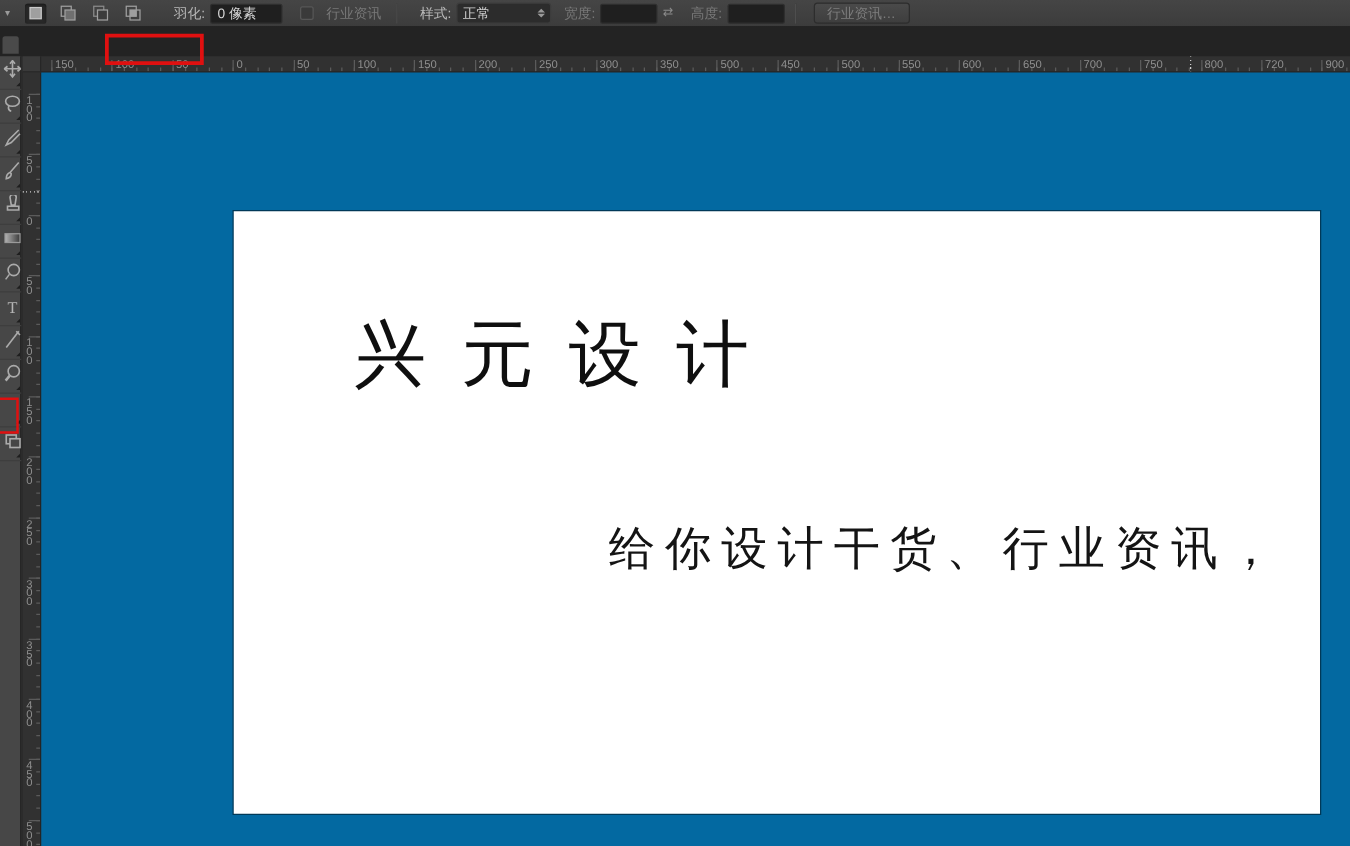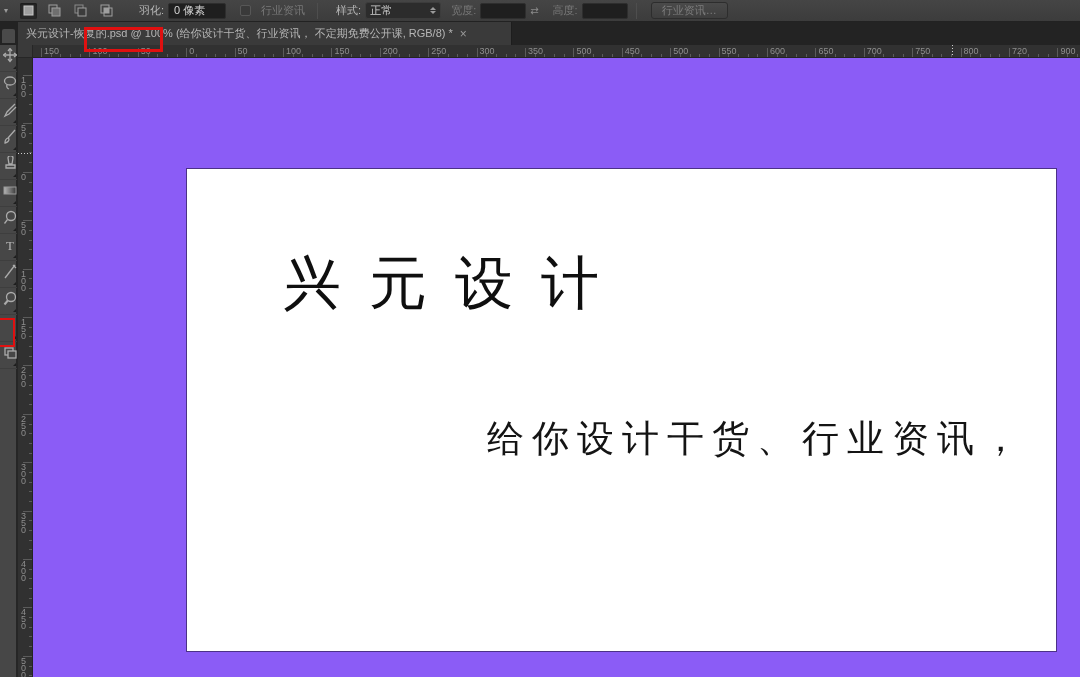--- a/index.html
+++ b/index.html
@@ -63,21 +63,21 @@
 
   
   .tools-strip{ position:absolute; left:0; top:45px; width:17px; height:632px; background:#474747;
     border-right:1px solid #262626; }
   .tool-cell{ position:relative; width:17px; height:27px; border-bottom:1px solid #3e3e3e; overflow:hidden; }
   .tool-cell svg{ position:absolute; right:0; top:3px; }
   .tool-cell .flyout{ position:absolute; right:1px; bottom:2px; width:0; height:0;
     border-left:3px solid transparent; border-bottom:3px solid #1e1e1e; }
 
   
-  .canvas-area{ position:absolute; left:33px; top:58px; width:1047px; height:619px; background:#8b5cf6; }
+  .canvas-area{ position:absolute; left:33px; top:58px; width:1047px; height:619px; background:#0369a1; }
   .psd-document{ position:absolute; left:154px; top:111px; width:869px; height:482px; background:#ffffff;
     box-shadow:0 0 0 1px rgba(0,0,0,.45); }
   .doc-title{ position:absolute; left:96px; top:76px; font-family:"Liberation Serif","DejaVu Serif",serif;
     font-size:58px; letter-spacing:28px; color:#0f0f0f; white-space:nowrap; }
   .doc-sub1{ position:absolute; left:300px; top:245px; font-family:Liberation Mono, monospace;
     font-size:37px; letter-spacing:8px; color:#141414; white-space:nowrap; }
   .doc-sub2{ position:absolute; left:392px; top:327px; font-family:"Liberation Serif","DejaVu Serif",serif;
     font-size:37px; letter-spacing:8px; color:#141414; white-space:nowrap; }
 
   
@@ -143,24 +143,20 @@
   <span class="opt-label dim">高度:</span>
   <input class="opt-input small" value="" style="">
 
   <span class="separator"></span>
 
   <button class="refine-btn">行业资讯…</button>
 </div>
 
 <div class="tab-bar">
   <span class="panel-header-chip"></span>
-  <div class="doc-tab">
-    <span>兴元设计-恢复的.psd @ 100% (给你设计干货、行业资讯， 不定期免费公开课, RGB/8) *</span>
-    <span class="close">×</span>
-  </div>
 </div>
 
 <div class="ruler-corner"></div>
 <div class="h-ruler" id="hruler">
   <span class="h-cursor-mark" style="left:919px"></span>
 <span class="h-tick minor" style="left: 8px;"></span>
     <span class="h-tick minor" style="left: 17.7px;"></span>
     <span class="h-tick minor" style="left: 27.4px;"></span>
     <span class="h-tick minor" style="left: 37px;"></span>
     <span class="h-tick minor" style="left: 46.7px;"></span>

